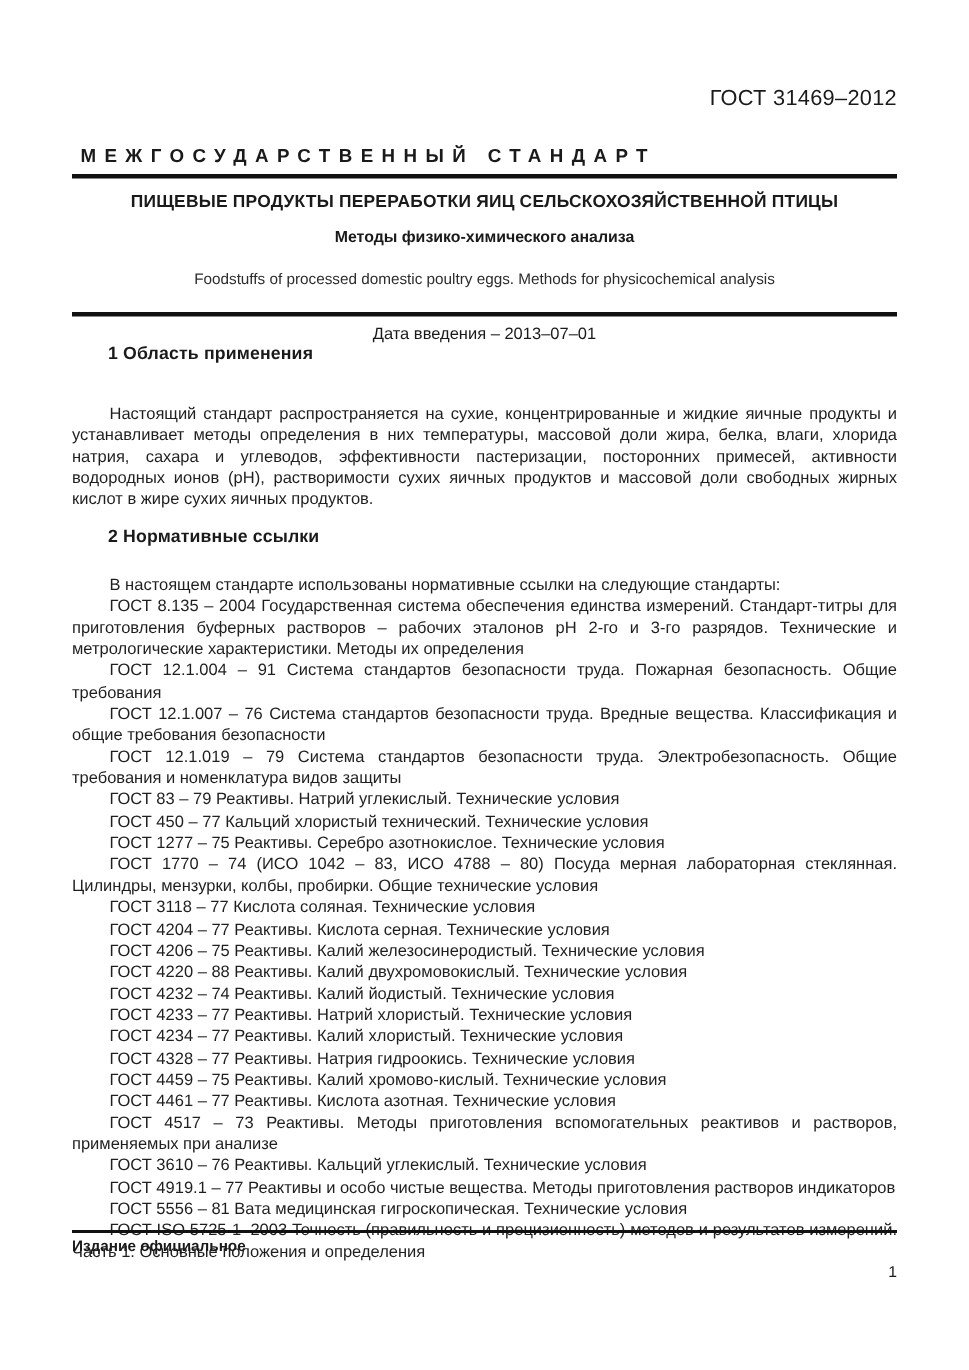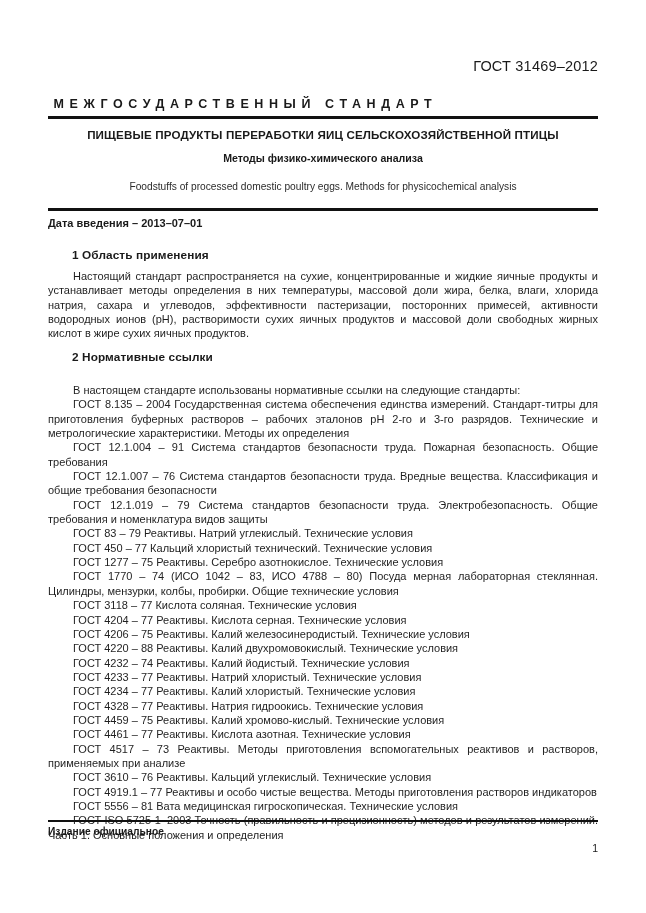--- a/index.html
+++ b/index.html
@@ -88,34 +88,34 @@
     font-size: 10.2px;
     font-weight: normal;
     color: #2c2c2c;
   }
 
   .intro-date {
     position: absolute;
     left: 48px;
     top: 217px;
     width: 550px;
-    text-align: left;
+    text-align: center;
     font-size: 11px;
-    font-weight: bold;
+    font-weight: normal;
   }
 
   
   .section-heading {
     position: absolute;
     left: 72px;
     font-size: 11.8px;
     font-weight: bold;
     letter-spacing: 0.1px;
   }
-  .heading-scope { top: 248px; }
+  .heading-scope { top: 228px; }
   .heading-refs  { top: 350px; }
 
   .body-block {
     position: absolute;
     left: 48px;
     width: 550px;
     font-size: 11px;
     line-height: 14.35px;
     text-align: justify;
     text-justify: inter-word;

